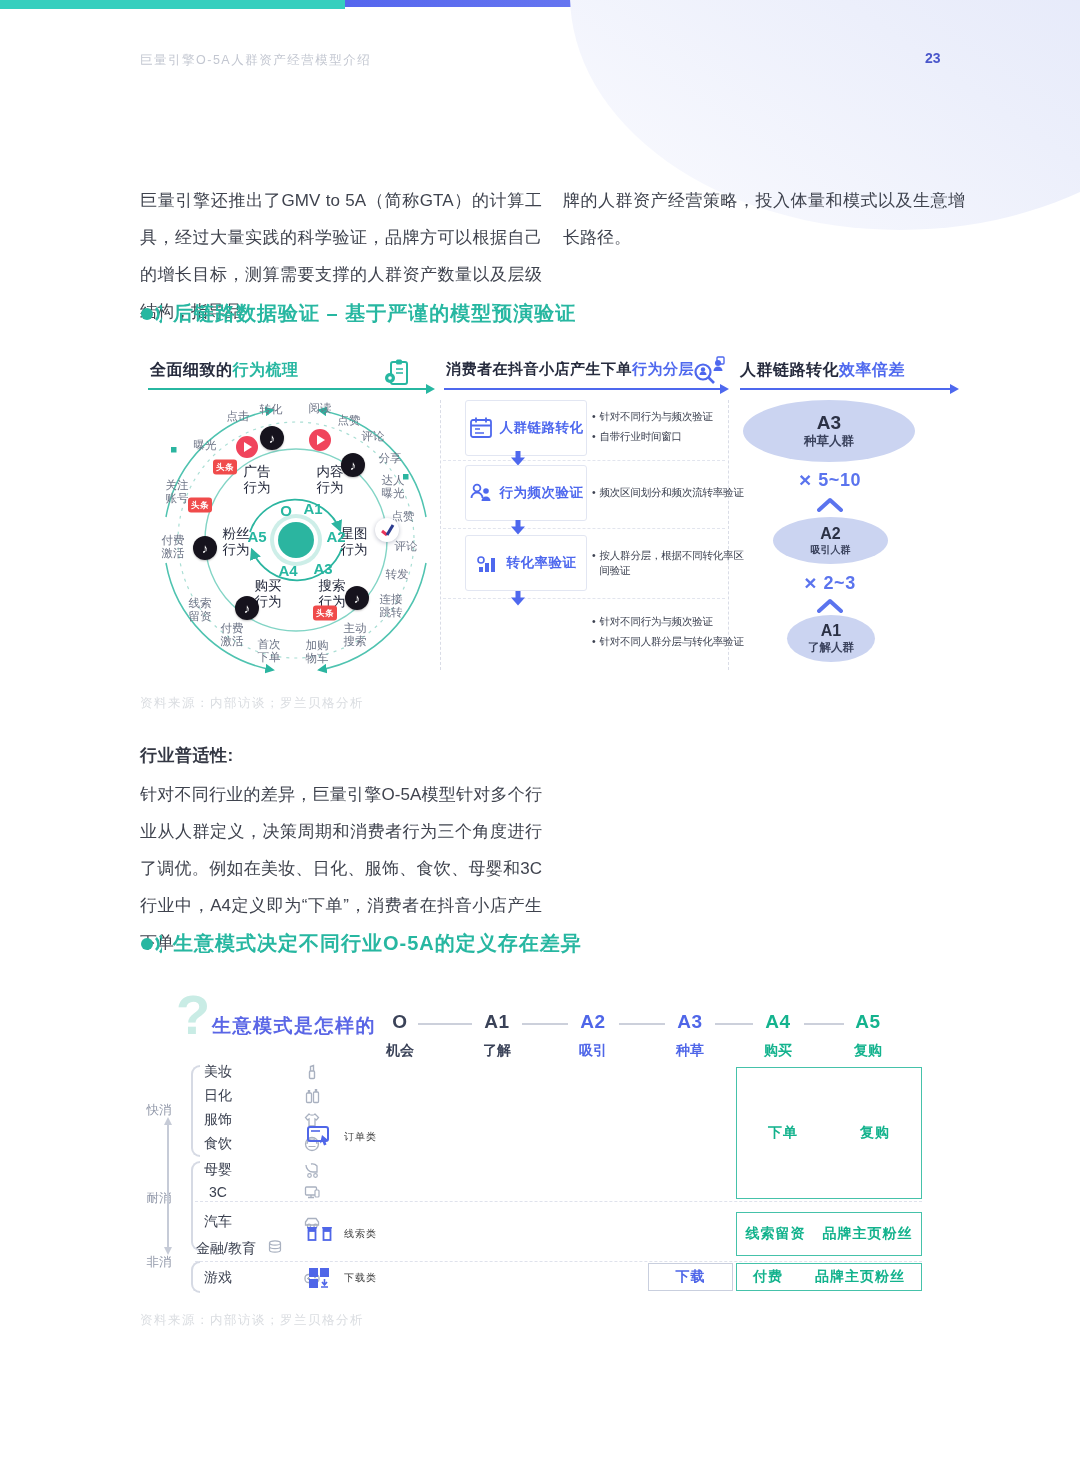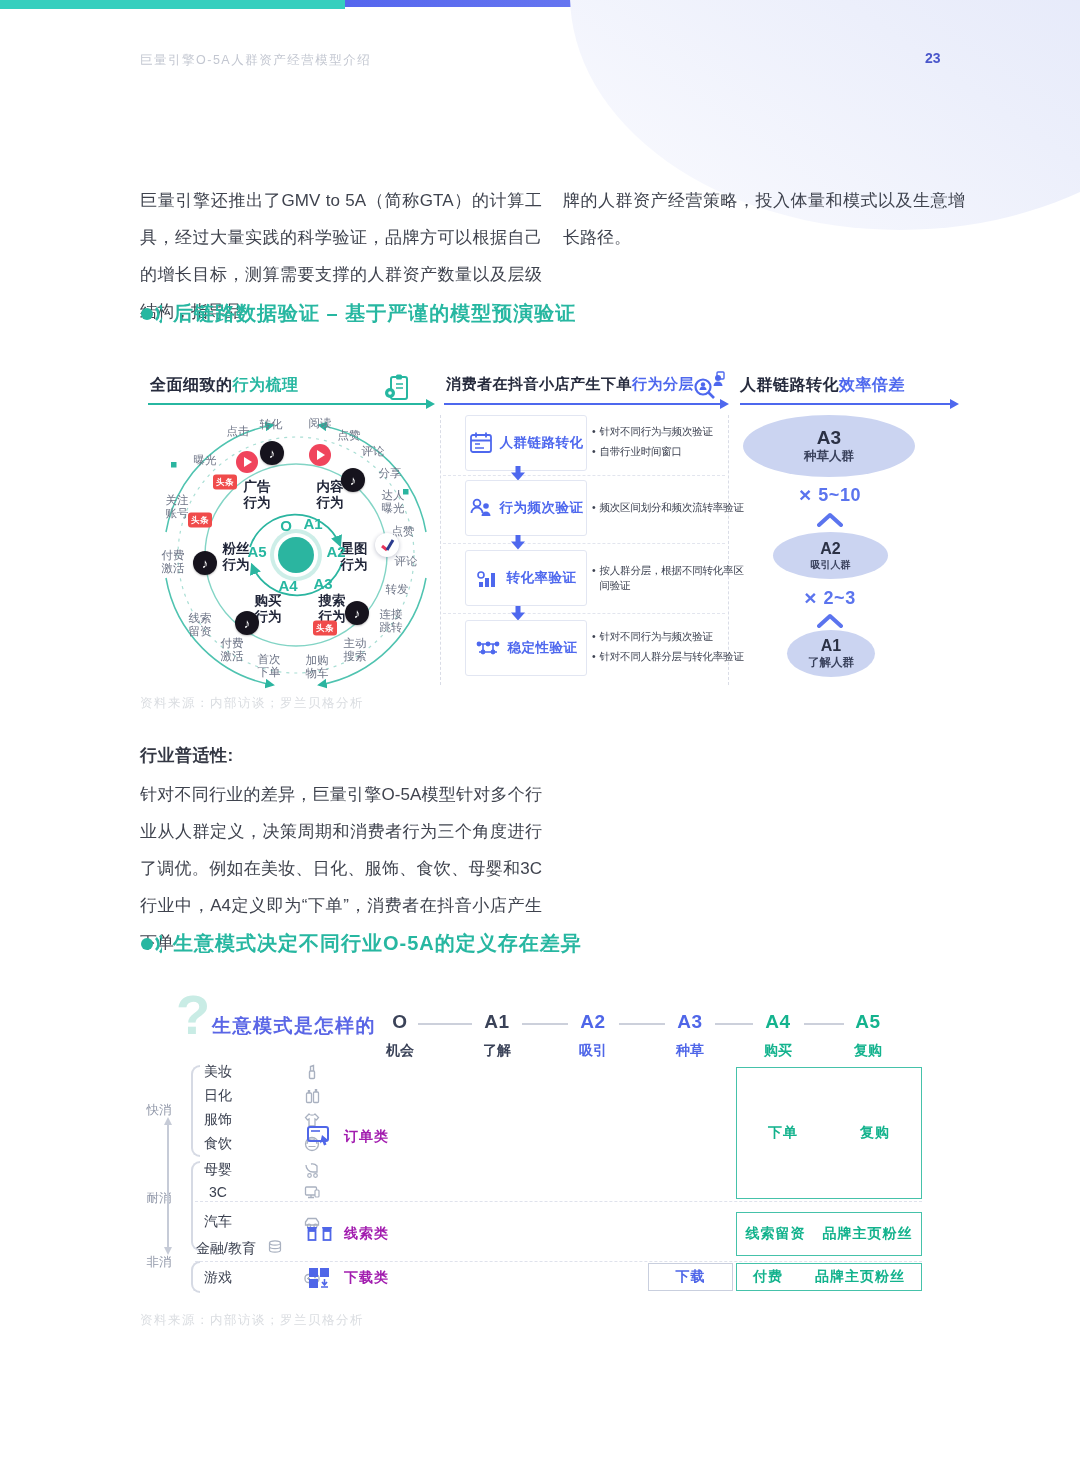--- a/index.html
+++ b/index.html
@@ -31,21 +31,21 @@
 .aline{height:2px;background:#27b7a1}
 .aline::after{content:"";position:absolute;right:-7px;top:-4px;border-left:9px solid #27b7a1;border-top:5px solid transparent;border-bottom:5px solid transparent}
 .aline-blue{height:2px;background:#4e68ee}
 .aline-blue::after{content:"";position:absolute;right:-7px;top:-4px;border-left:9px solid #4e68ee;border-top:5px solid transparent;border-bottom:5px solid transparent}
 .vdash{border-left:1px dashed #d9dce6}
 .hdash{border-top:1px dashed #e2e5ee}
 
 
 .olbl{font-size:11.5px;color:#6d7486;transform:translate(-50%,-50%);text-align:center;line-height:13px;white-space:nowrap}
 .olbl.w2{white-space:normal;width:27px;word-break:break-all}
-.glbl{font-size:13.5px;font-weight:bold;color:#22273a;transform:translate(-50%,-50%);text-align:center;line-height:16px;width:30px;word-break:break-all}
+.glbl{font-size:13.5px;font-weight:normal;color:#22273a;transform:translate(-50%,-50%);text-align:center;line-height:16px;width:30px;word-break:break-all}
 .stg{font-size:15px;font-weight:bold;color:#27b7a1;transform:translate(-50%,-50%)}
 .icn-tiktok{width:24px;height:24px;border-radius:50%;background:#16131d;color:#fff;display:flex;align-items:center;justify-content:center;font-size:13px;transform:translate(-50%,-50%);box-shadow:0 1px 2px rgba(0,0,0,.25)}
 .icn-play{width:22px;height:22px;border-radius:50%;background:#f0445c;transform:translate(-50%,-50%);display:flex;align-items:center;justify-content:center}
 .icn-play::after{content:"";border-left:8px solid #fff;border-top:5px solid transparent;border-bottom:5px solid transparent;margin-left:2px}
 .icn-tt{width:24px;height:15px;border-radius:3px;background:#f04b4b;color:#fff;font-size:8.5px;font-weight:bold;display:flex;align-items:center;justify-content:center;transform:translate(-50%,-50%);letter-spacing:.5px}
 .icn-xt{width:24px;height:24px;border-radius:50%;background:#fff;box-shadow:0 1px 4px rgba(40,50,90,.3);transform:translate(-50%,-50%);display:flex;align-items:center;justify-content:center}
 
 
 .vbox{width:122px;height:56px;background:#fff;border:1px solid #e2e6f2;border-radius:3px;display:flex;align-items:center;justify-content:center;gap:7px}
 .vbox .lab{font-size:13.5px;font-weight:bold;color:#4e68ee;letter-spacing:.5px}
@@ -68,21 +68,21 @@
 .qmark{font-size:56px;font-weight:800;color:#c9ece5;line-height:56px}
 .biz-title{font-size:19px;font-weight:bold;color:#5a66e6;letter-spacing:1.5px;white-space:nowrap}
 .stcol{transform:translateX(-50%);text-align:center;white-space:nowrap}
 .st-code{font-size:19px;font-weight:800;letter-spacing:.5px}
 .st-sub{font-size:14px;font-weight:bold;margin-top:9px}
 .c-dark{color:#3a4258}.c-blue{color:#4f66e8}.c-teal{color:#14b38e}
 .conn{height:2px;background:#ccd0db}
 .grp-lbl{font-size:12.5px;color:#9097a8;transform:translate(-50%,-50%);white-space:nowrap}
 .row-lbl{font-size:14px;color:#3b4150;white-space:nowrap}
 .rowicon{transform:translate(-50%,-50%);display:flex}
-.cat-lbl{font-size:14px;font-weight:bold;color:#a21caf;transform:translateY(-50%);letter-spacing:1px;white-space:nowrap}
+.cat-lbl{font-size:10px;font-weight:normal;color:#404040;transform:translateY(-50%);letter-spacing:1px;white-space:nowrap}
 .caticon{transform:translate(-50%,-50%);display:flex}
 .brace{width:9px;border:2px solid #d6dae4;border-right:none;border-radius:9px 0 0 9px}
 .vaxis{width:2px;background:#c6cbd7}
 .vaxis::before{content:"";position:absolute;top:-8px;left:-3px;border-bottom:8px solid #c6cbd7;border-left:4px solid transparent;border-right:4px solid transparent}
 .vaxis::after{content:"";position:absolute;bottom:-8px;left:-3px;border-top:8px solid #c6cbd7;border-left:4px solid transparent;border-right:4px solid transparent}
 .tealbox{border:1px solid #45c2aa;background:transparent;display:flex;align-items:center;justify-content:space-around}
 .tealbox .t{color:#12b28c;font-weight:bold;font-size:14px;letter-spacing:1px}
 .dlbox{border:1px solid #c9cfde;display:flex;align-items:center;justify-content:center;color:#4f66e8;font-weight:bold;font-size:14px;letter-spacing:1px}
 </style>
 </head>
@@ -102,21 +102,21 @@
 
   <div class="abs sec-head" style="left:140px;top:300px">
     <svg width="22" height="20">
         <circle cx="7" cy="10" r="6" fill="#27b7a1"></circle>
         <path d="M16 4 a8.5 8.5 0 0 1 0 12" stroke="#27b7a1" stroke-width="2.6" fill="none"></path>
         <path d="M20 1.5 a12 12 0 0 1 0 17" stroke="#27b7a1" stroke-width="2.6" fill="none"></path>
       </svg>
     <span>后链路数据验证 – 基于严谨的模型预演验证</span>
   </div>
 
-  <div class="abs" style="left:140px;top:367px;width:820px;height:332px">
+  <div class="abs" style="left:140px;top:352px;width:820px;height:332px">
 
     <div class="abs panel-title" style="left:10px;top:8px">
       <span>全面细致的</span>
         <span class="hl-teal">行为梳理</span>
     </div>
     <svg class="abs" style="left:243px;top:6px" width="28" height="28">
       <rect x="8" y="4" width="16" height="22" rx="2" fill="none" stroke="#27b7a1" stroke-width="2"></rect>
       <rect x="13" y="1.5" width="6" height="5" rx="1.5" fill="#27b7a1"></rect>
       <circle cx="7" cy="20" r="5" fill="#27b7a1"></circle>
         <circle cx="7" cy="20" r="1.8" fill="#fff"></circle>
@@ -285,31 +285,20 @@
     </div>
     <div class="abs bullets" style="left:452px;top:196px">
       <div class="bullet">
           <span>按人群分层，根据不同转化率区间验证</span>
         </div>
     </div>
     <svg class="abs" style="left:371px;top:239px" width="14" height="15">
         <path d="M4.5 0 h5 v6.5 h4.5 l-7 8 -7 -8 h4.5 z" fill="#4e68ee"></path>
       </svg>
 
-    <div class="abs vbox" style="left:325px;top:253px">
-      <svg width="26" height="24">
-          <path d="M4 8 h18 M4 16 h18 M8 8 v8 M18 8 v8" stroke="#4e68ee" stroke-width="1.6" fill="none"></path>
-          <circle cx="4" cy="8" r="2.4" fill="#4e68ee"></circle>
-          <circle cx="13" cy="8" r="2.4" fill="#4e68ee"></circle>
-          <circle cx="22" cy="8" r="2.4" fill="#4e68ee"></circle>
-          <circle cx="8" cy="16" r="2.4" fill="#4e68ee"></circle>
-          <circle cx="18" cy="16" r="2.4" fill="#4e68ee"></circle>
-        </svg>
-      <span class="lab">稳定性验证</span>
-    </div>
     <div class="abs bullets" style="left:452px;top:262px">
       <div class="bullet">
           <span>针对不同行为与频次验证</span>
         </div>
       <div class="bullet">
           <span>针对不同人群分层与转化率验证</span>
         </div>
     </div>
 
     <div class="abs panel-title" style="left:600px;top:8px">

